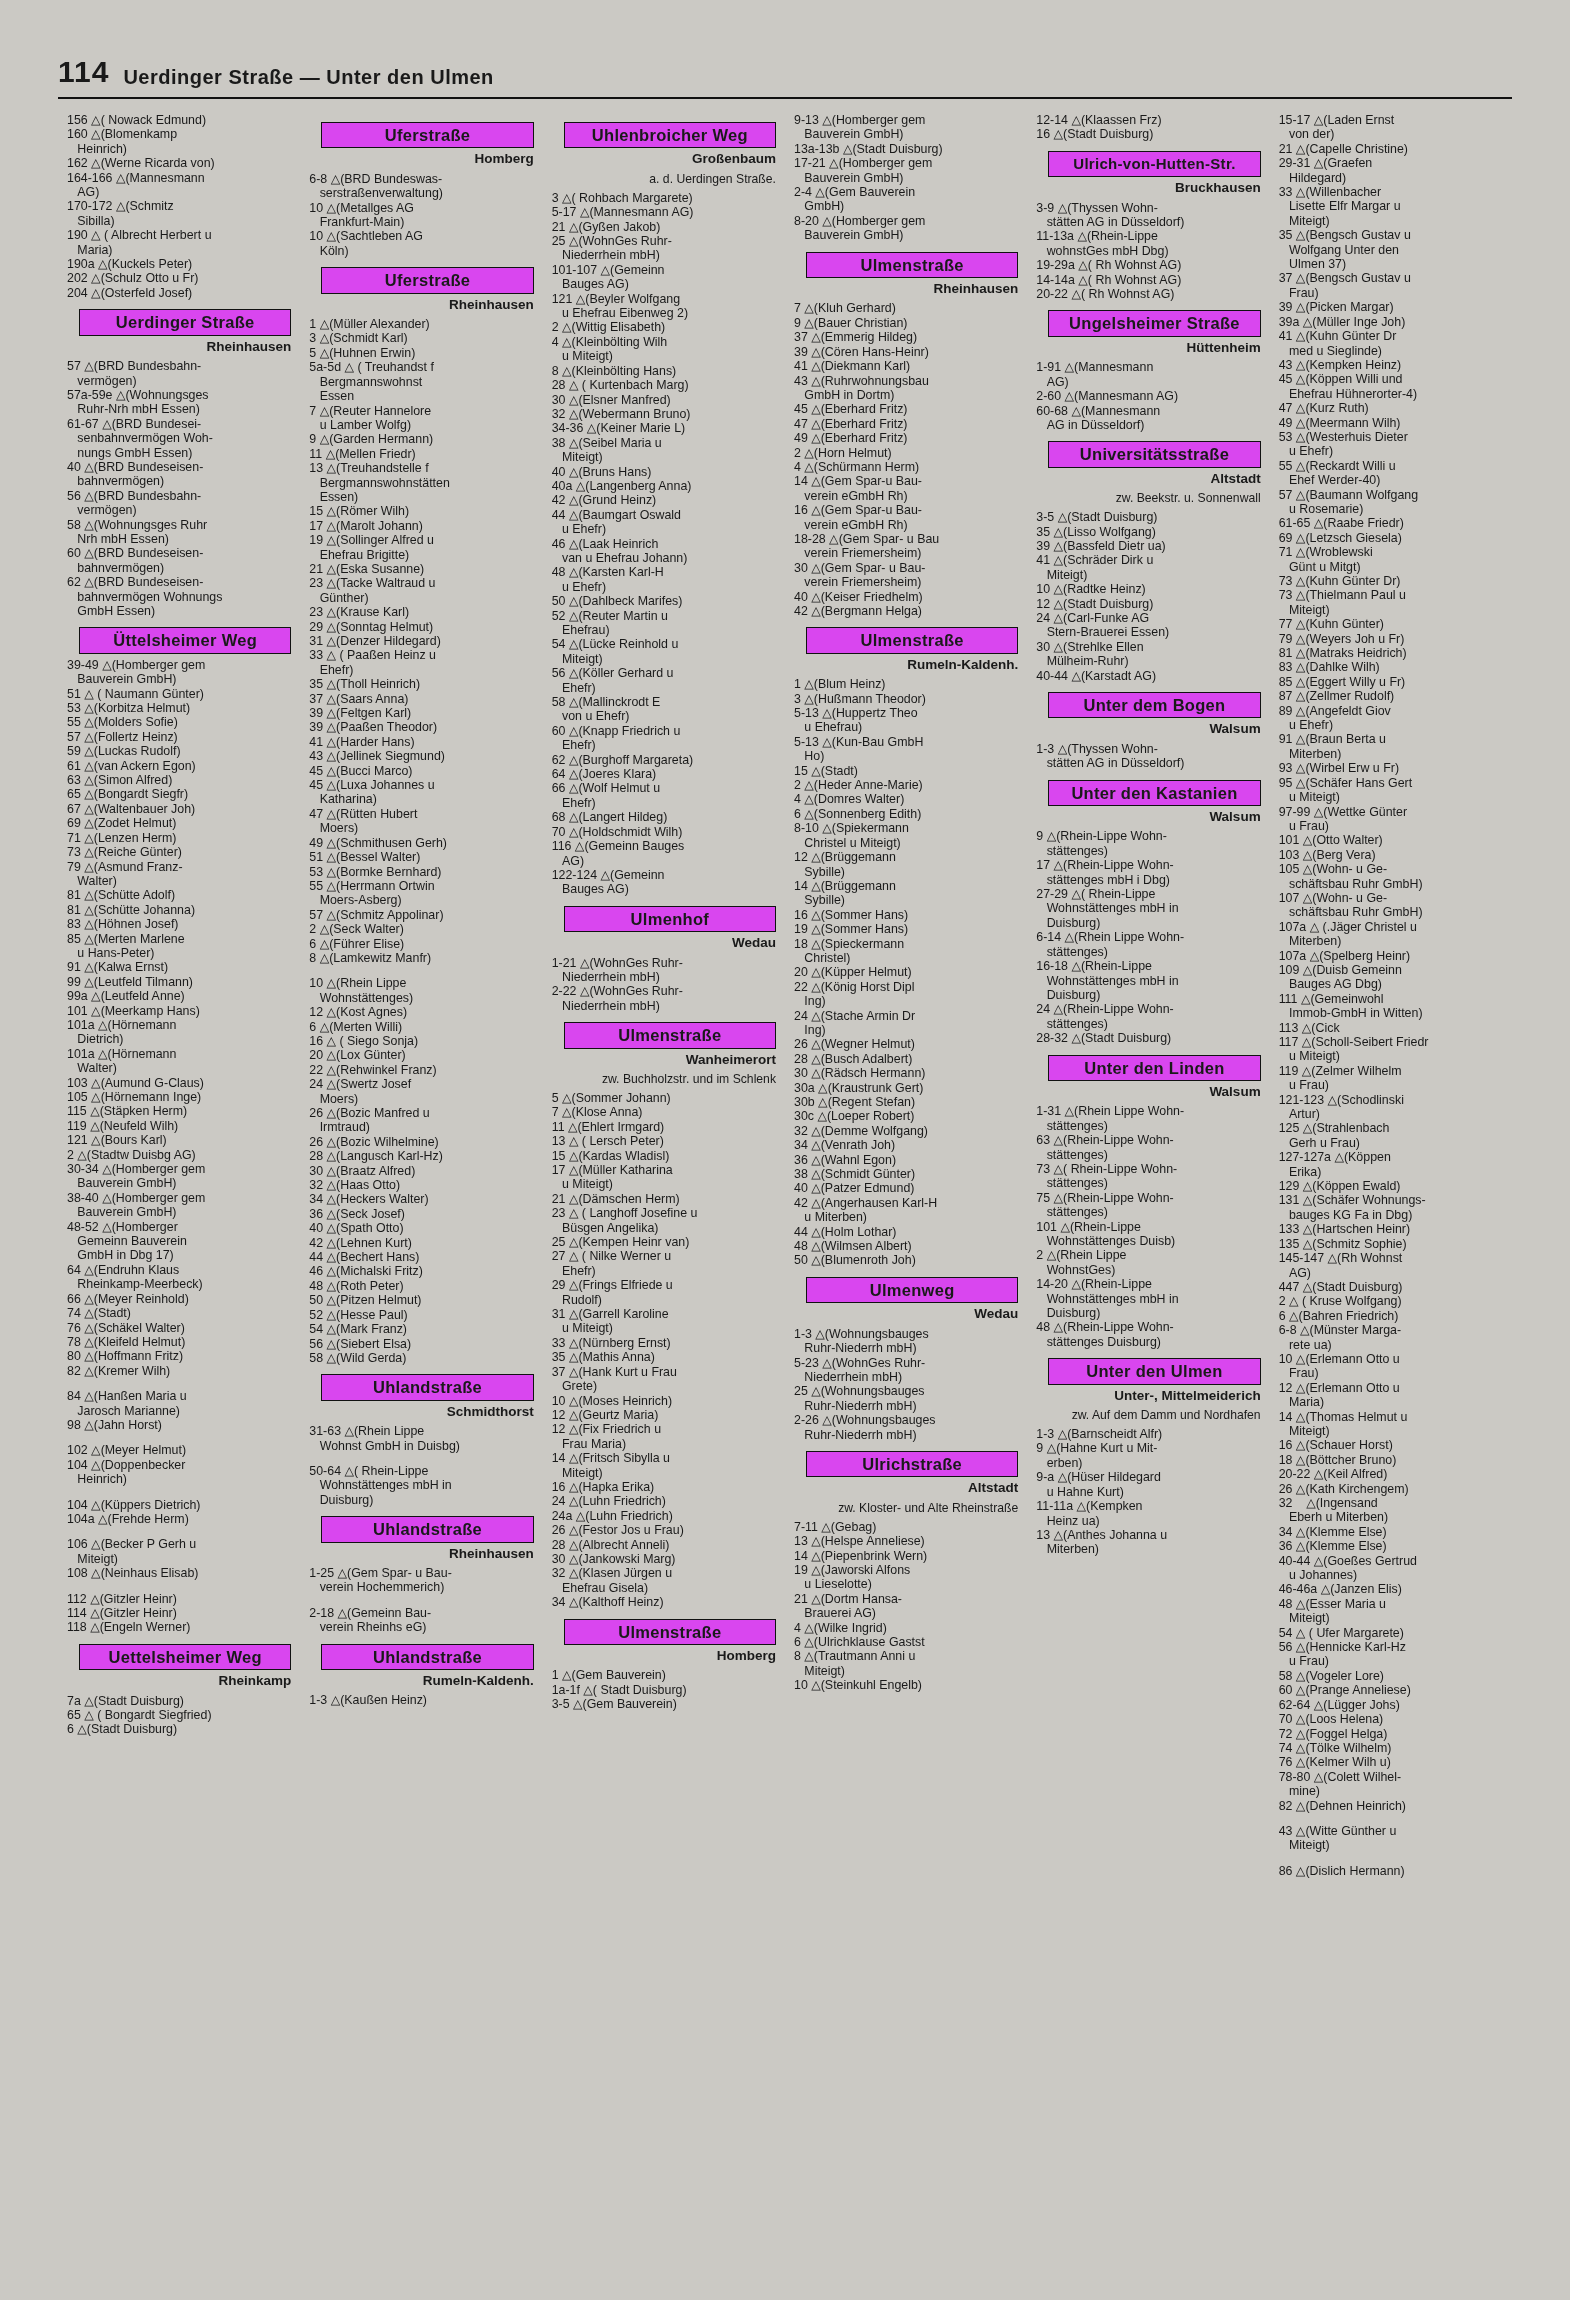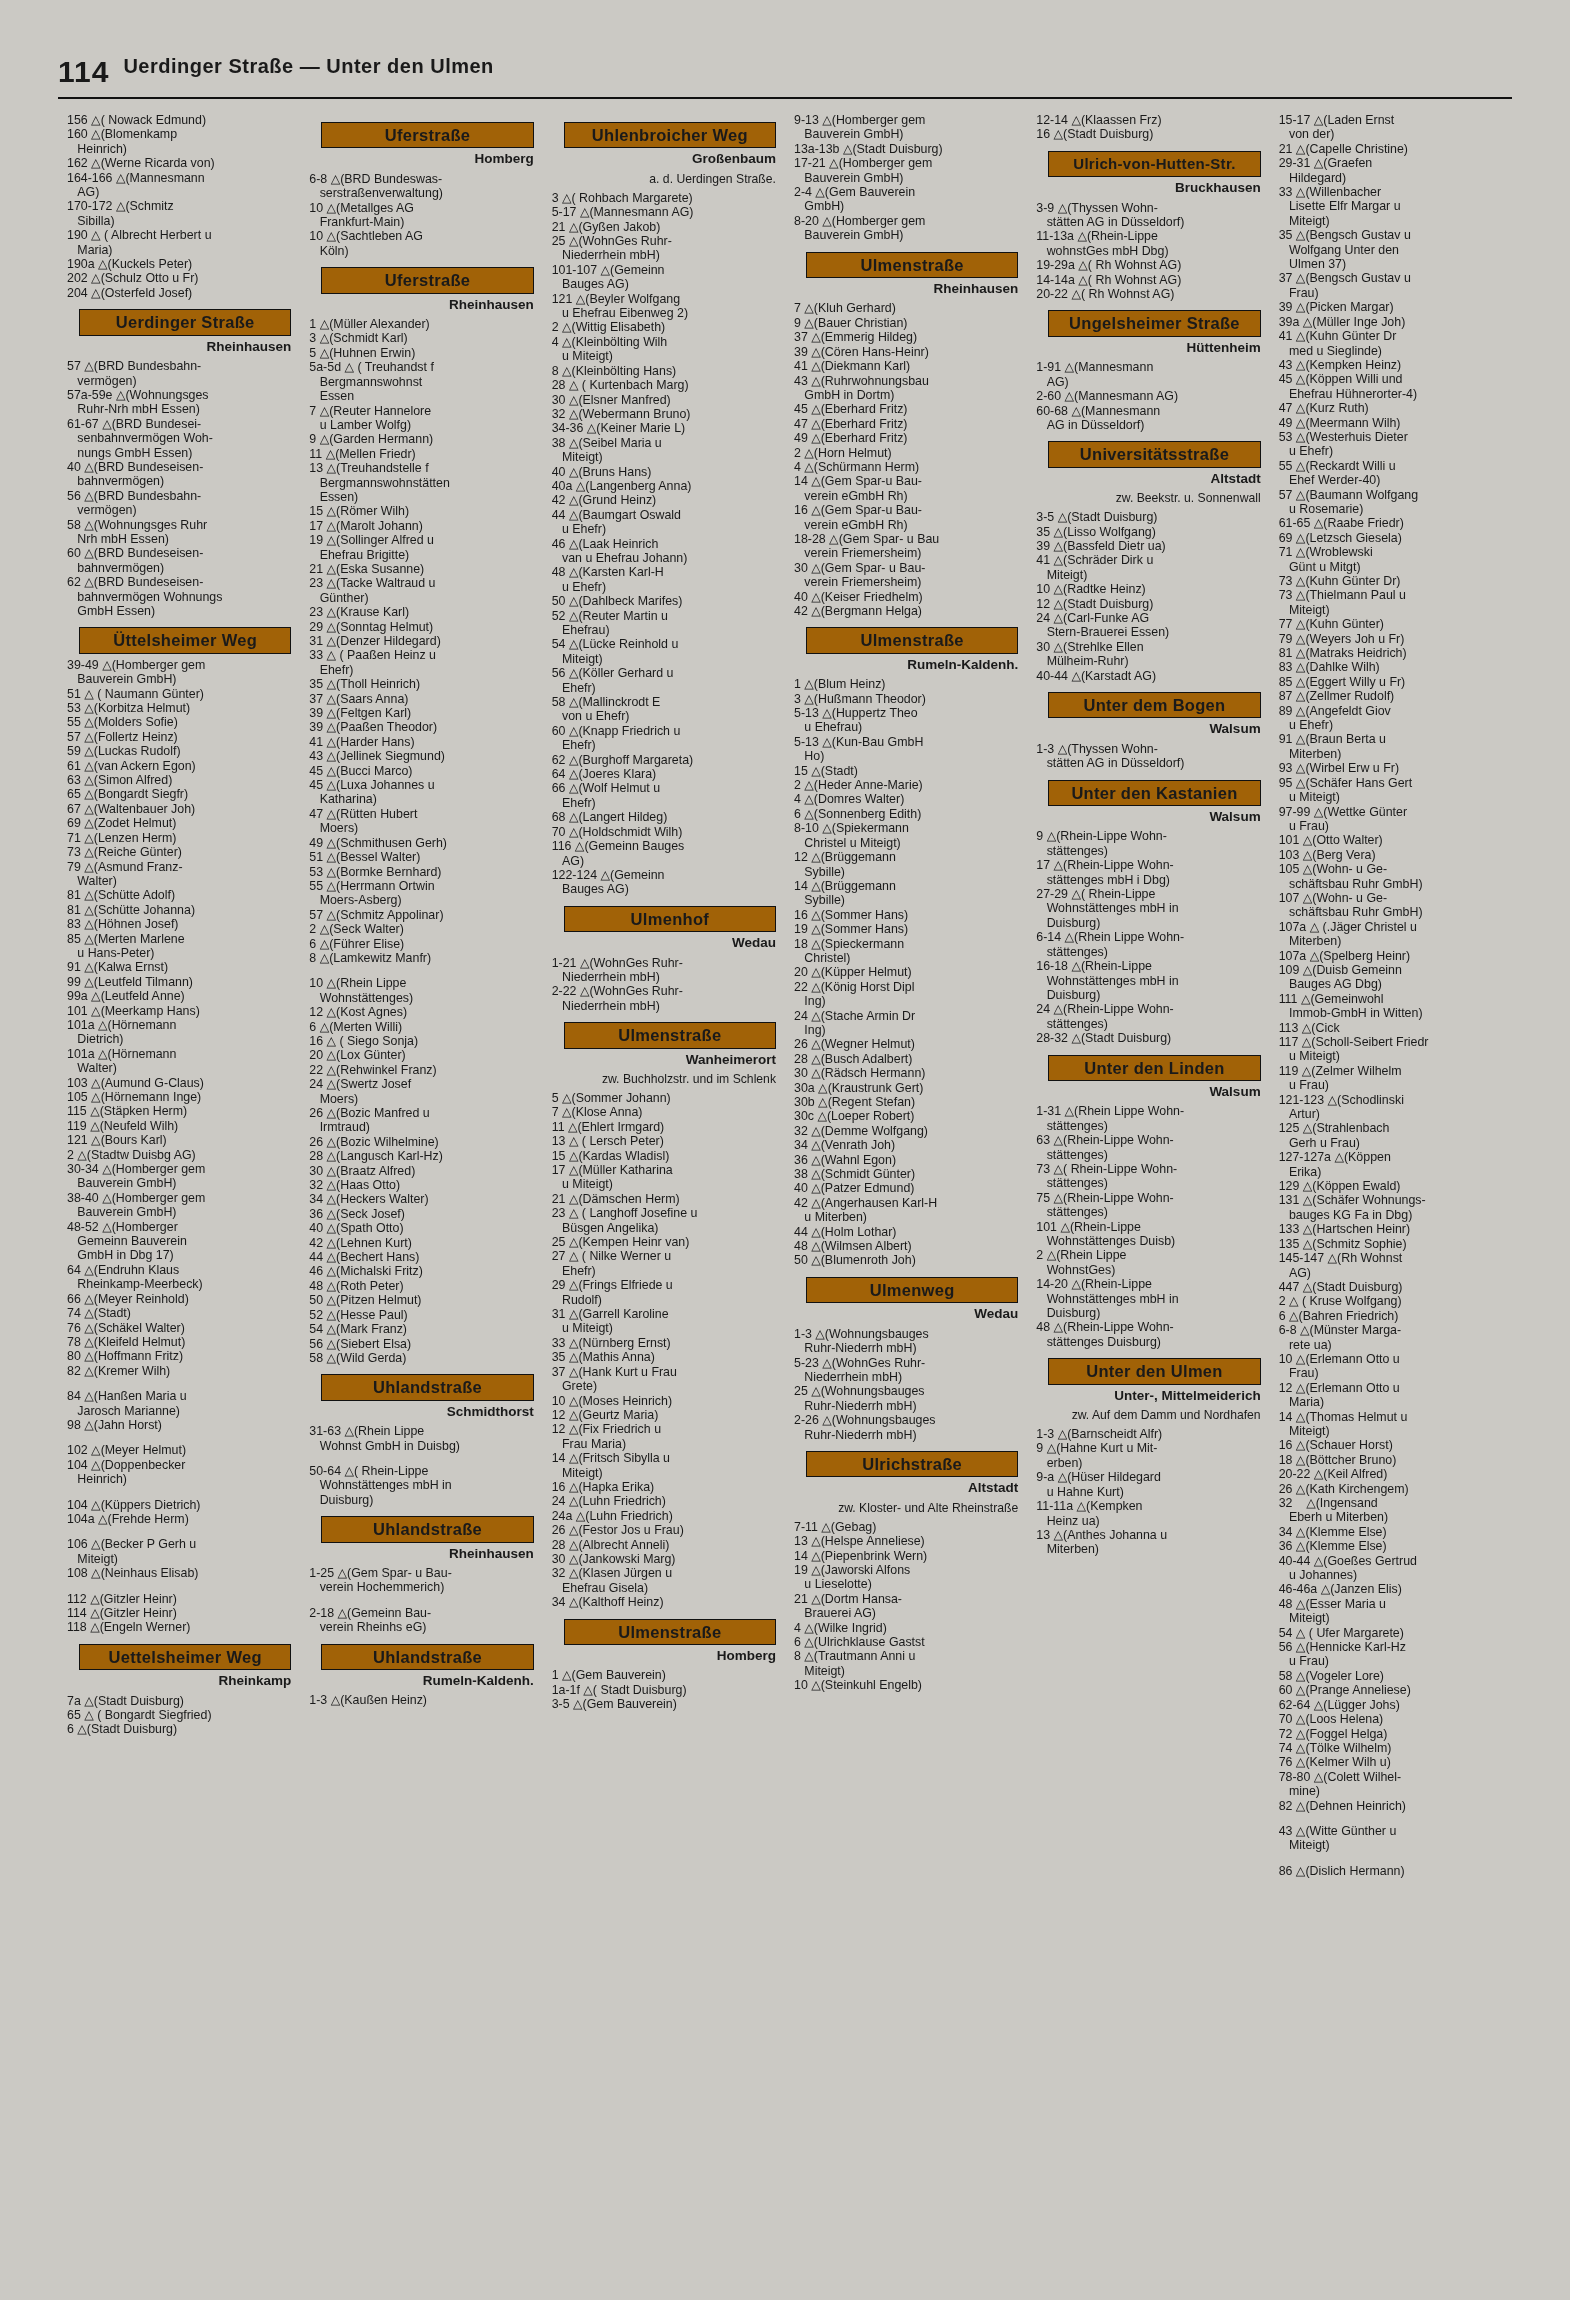--- a/index.html
+++ b/index.html
@@ -10,21 +10,21 @@
     color:#1a1a1a;
   }
   .page{
     position:relative;
     width:1570px;height:2300px;
     background:#cbc9c4;
     box-sizing:border-box;
     padding:55px 58px 20px 58px;
   }
   .pagehead{
-    display:flex;align-items:flex-start;gap:14px;
+    display:flex;align-items:flex-end;gap:14px;
     border-bottom:2px solid #111;
     padding-bottom:8px;
     margin-bottom:14px;
   }
   .pagenum{font-size:30px;font-weight:bold;letter-spacing:1px;}
   .headtitle{font-size:20px;font-weight:bold;letter-spacing:0.5px;}
   .cols{
     display:flex;
     gap:0px;
     height:2150px;
@@ -45,21 +45,21 @@
   .gap{height:11px;}
   
   .street{
     border:1.6px solid #111;
     text-align:center;
     font-weight:bold;
     font-size:16.5px;
     padding:5px 2px 5px 2px;
     margin:9px 0 4px 12px;
     letter-spacing:0.3px;
-    background:#a16207;
+    background:#d946ef;
   }
   .street.small{font-size:15px;}
   .sub{
     text-align:right;
     font-weight:bold;
     font-size:13.5px;
     margin:3px 0 5px 0;
   }
   .sub2{
     text-align:right;

